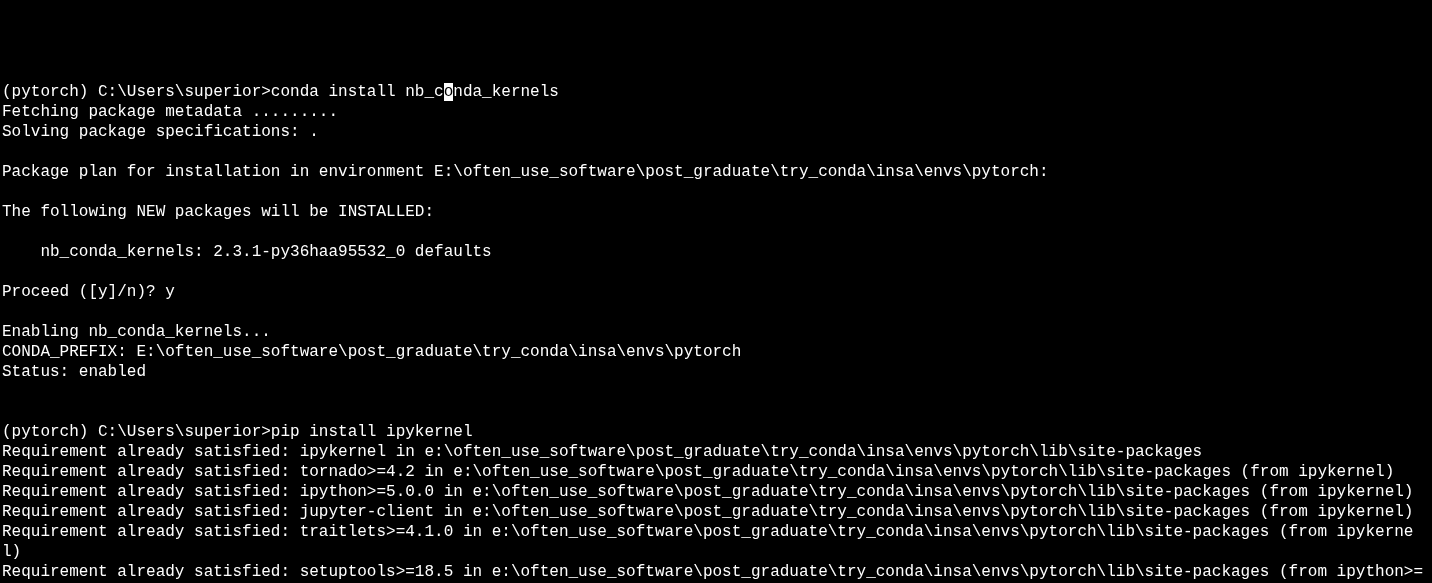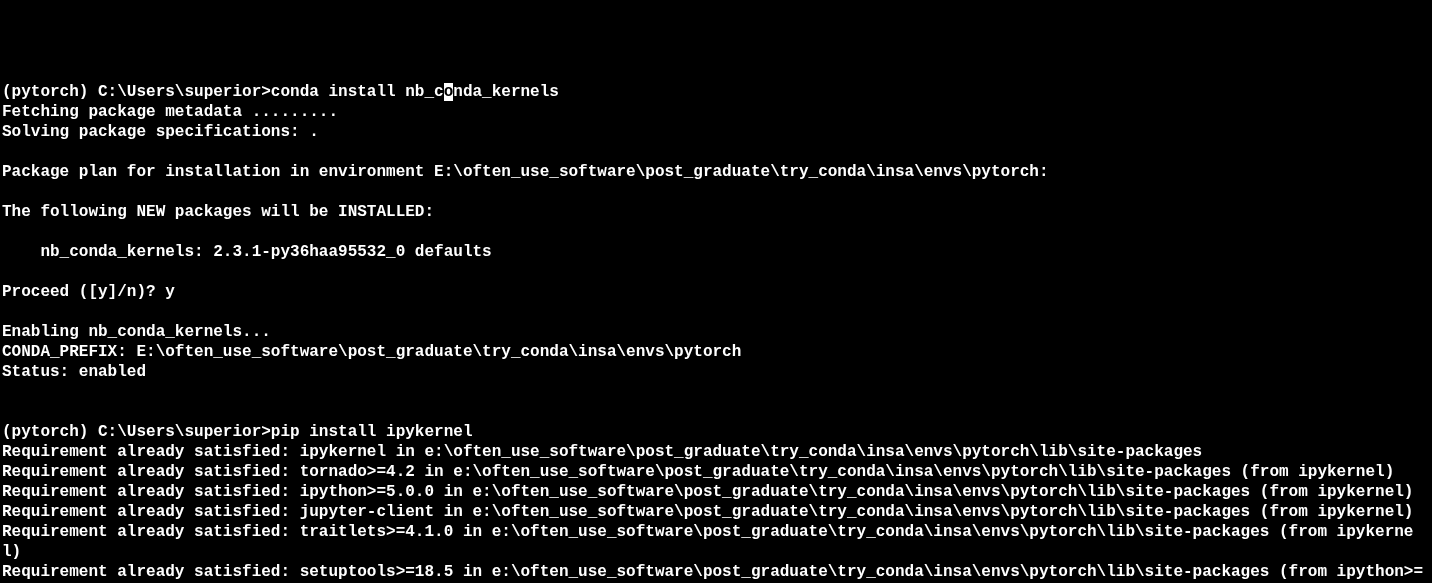--- a/index.html
+++ b/index.html
@@ -15,21 +15,20 @@
       line-height: 20px;
       padding: 2px 0 0 2px;
       width: 1432px;
       height: 583px;
       overflow: hidden;
       white-space: pre-wrap;
       word-break: break-all;
     }
     .terminal-line {
       display: block;
-      font-weight: bold;
     }
     .cursor-block {
       background-color: #ffffff;
       color: #000000;
     }
   </style>
 </head>
 <body>
 
 

